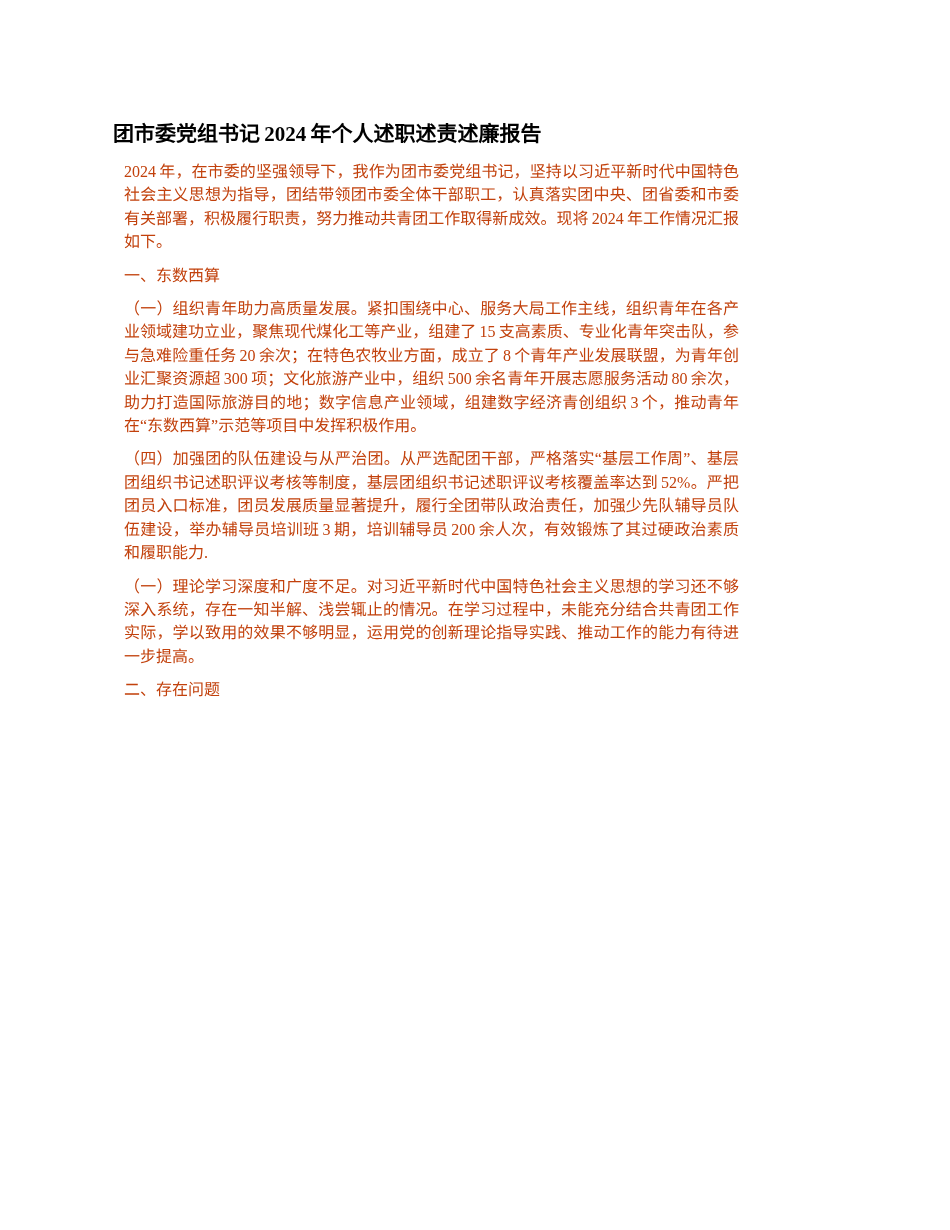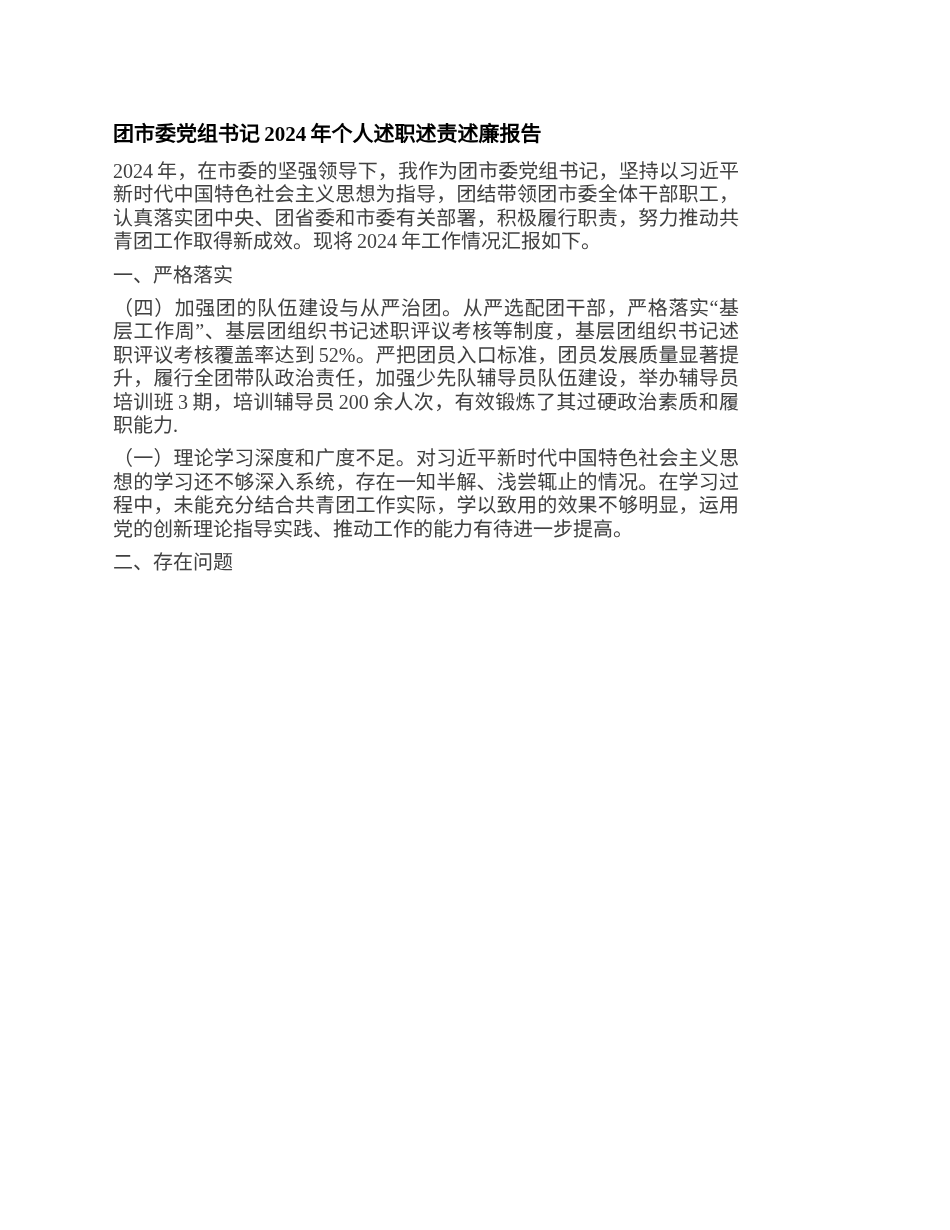--- a/index.html
+++ b/index.html
@@ -23,42 +23,43 @@
     background: #ffffff;
   }
   .doc-title {
     font-size: 21px;
     line-height: 28px;
     font-weight: bold;
     margin: 0 0 12px 0;
     color: #000000;
   }
   .para {
-    font-size: 20px;
+    font-size: 16px;
     line-height: 23.4px;
-    margin: 0 0 10px 0;
+    margin: 0 0 10px 11px;
     text-align: justify;
     text-justify: inter-character;
-    color: #404040;
+    color: #c2410c;
   }
   .para.heading {
     text-align: left;
   }
 </style>
 </head>
 <body>
 
 <div class="page">
 
   <h1 class="doc-title">团市委党组书记 2024 年个人述职述责述廉报告</h1>
 
   <p class="para">2024 年，在市委的坚强领导下，我作为团市委党组书记，坚持以习近平新时代中国特色社会主义思想为指导，团结带领团市委全体干部职工，认真落实团中央、团省委和市委有关部署，积极履行职责，努力推动共青团工作取得新成效。现将 2024 年工作情况汇报如下。</p>
 
-  <p class="para heading">一、严格落实</p>
+  <p class="para heading">一、东数西算</p>
 
+  <p class="para">（一）组织青年助力高质量发展。紧扣围绕中心、服务大局工作主线，组织青年在各产业领域建功立业，聚焦现代煤化工等产业，组建了 15 支高素质、专业化青年突击队，参与急难险重任务 20 余次；在特色农牧业方面，成立了 8 个青年产业发展联盟，为青年创业汇聚资源超 300 项；文化旅游产业中，组织 500 余名青年开展志愿服务活动 80 余次，助力打造国际旅游目的地；数字信息产业领域，组建数字经济青创组织 3 个，推动青年在“东数西算”示范等项目中发挥积极作用。</p>
 
 
 
   <p class="para">（四）加强团的队伍建设与从严治团。从严选配团干部，严格落实“基层工作周”、基层团组织书记述职评议考核等制度，基层团组织书记述职评议考核覆盖率达到 52%。严把团员入口标准，团员发展质量显著提升，履行全团带队政治责任，加强少先队辅导员队伍建设，举办辅导员培训班 3 期，培训辅导员 200 余人次，有效锻炼了其过硬政治素质和履职能力.</p>
 
 
   <p class="para">（一）理论学习深度和广度不足。对习近平新时代中国特色社会主义思想的学习还不够深入系统，存在一知半解、浅尝辄止的情况。在学习过程中，未能充分结合共青团工作实际，学以致用的效果不够明显，运用党的创新理论指导实践、推动工作的能力有待进一步提高。</p>
 
   <p class="para heading">二、存在问题</p>
 

